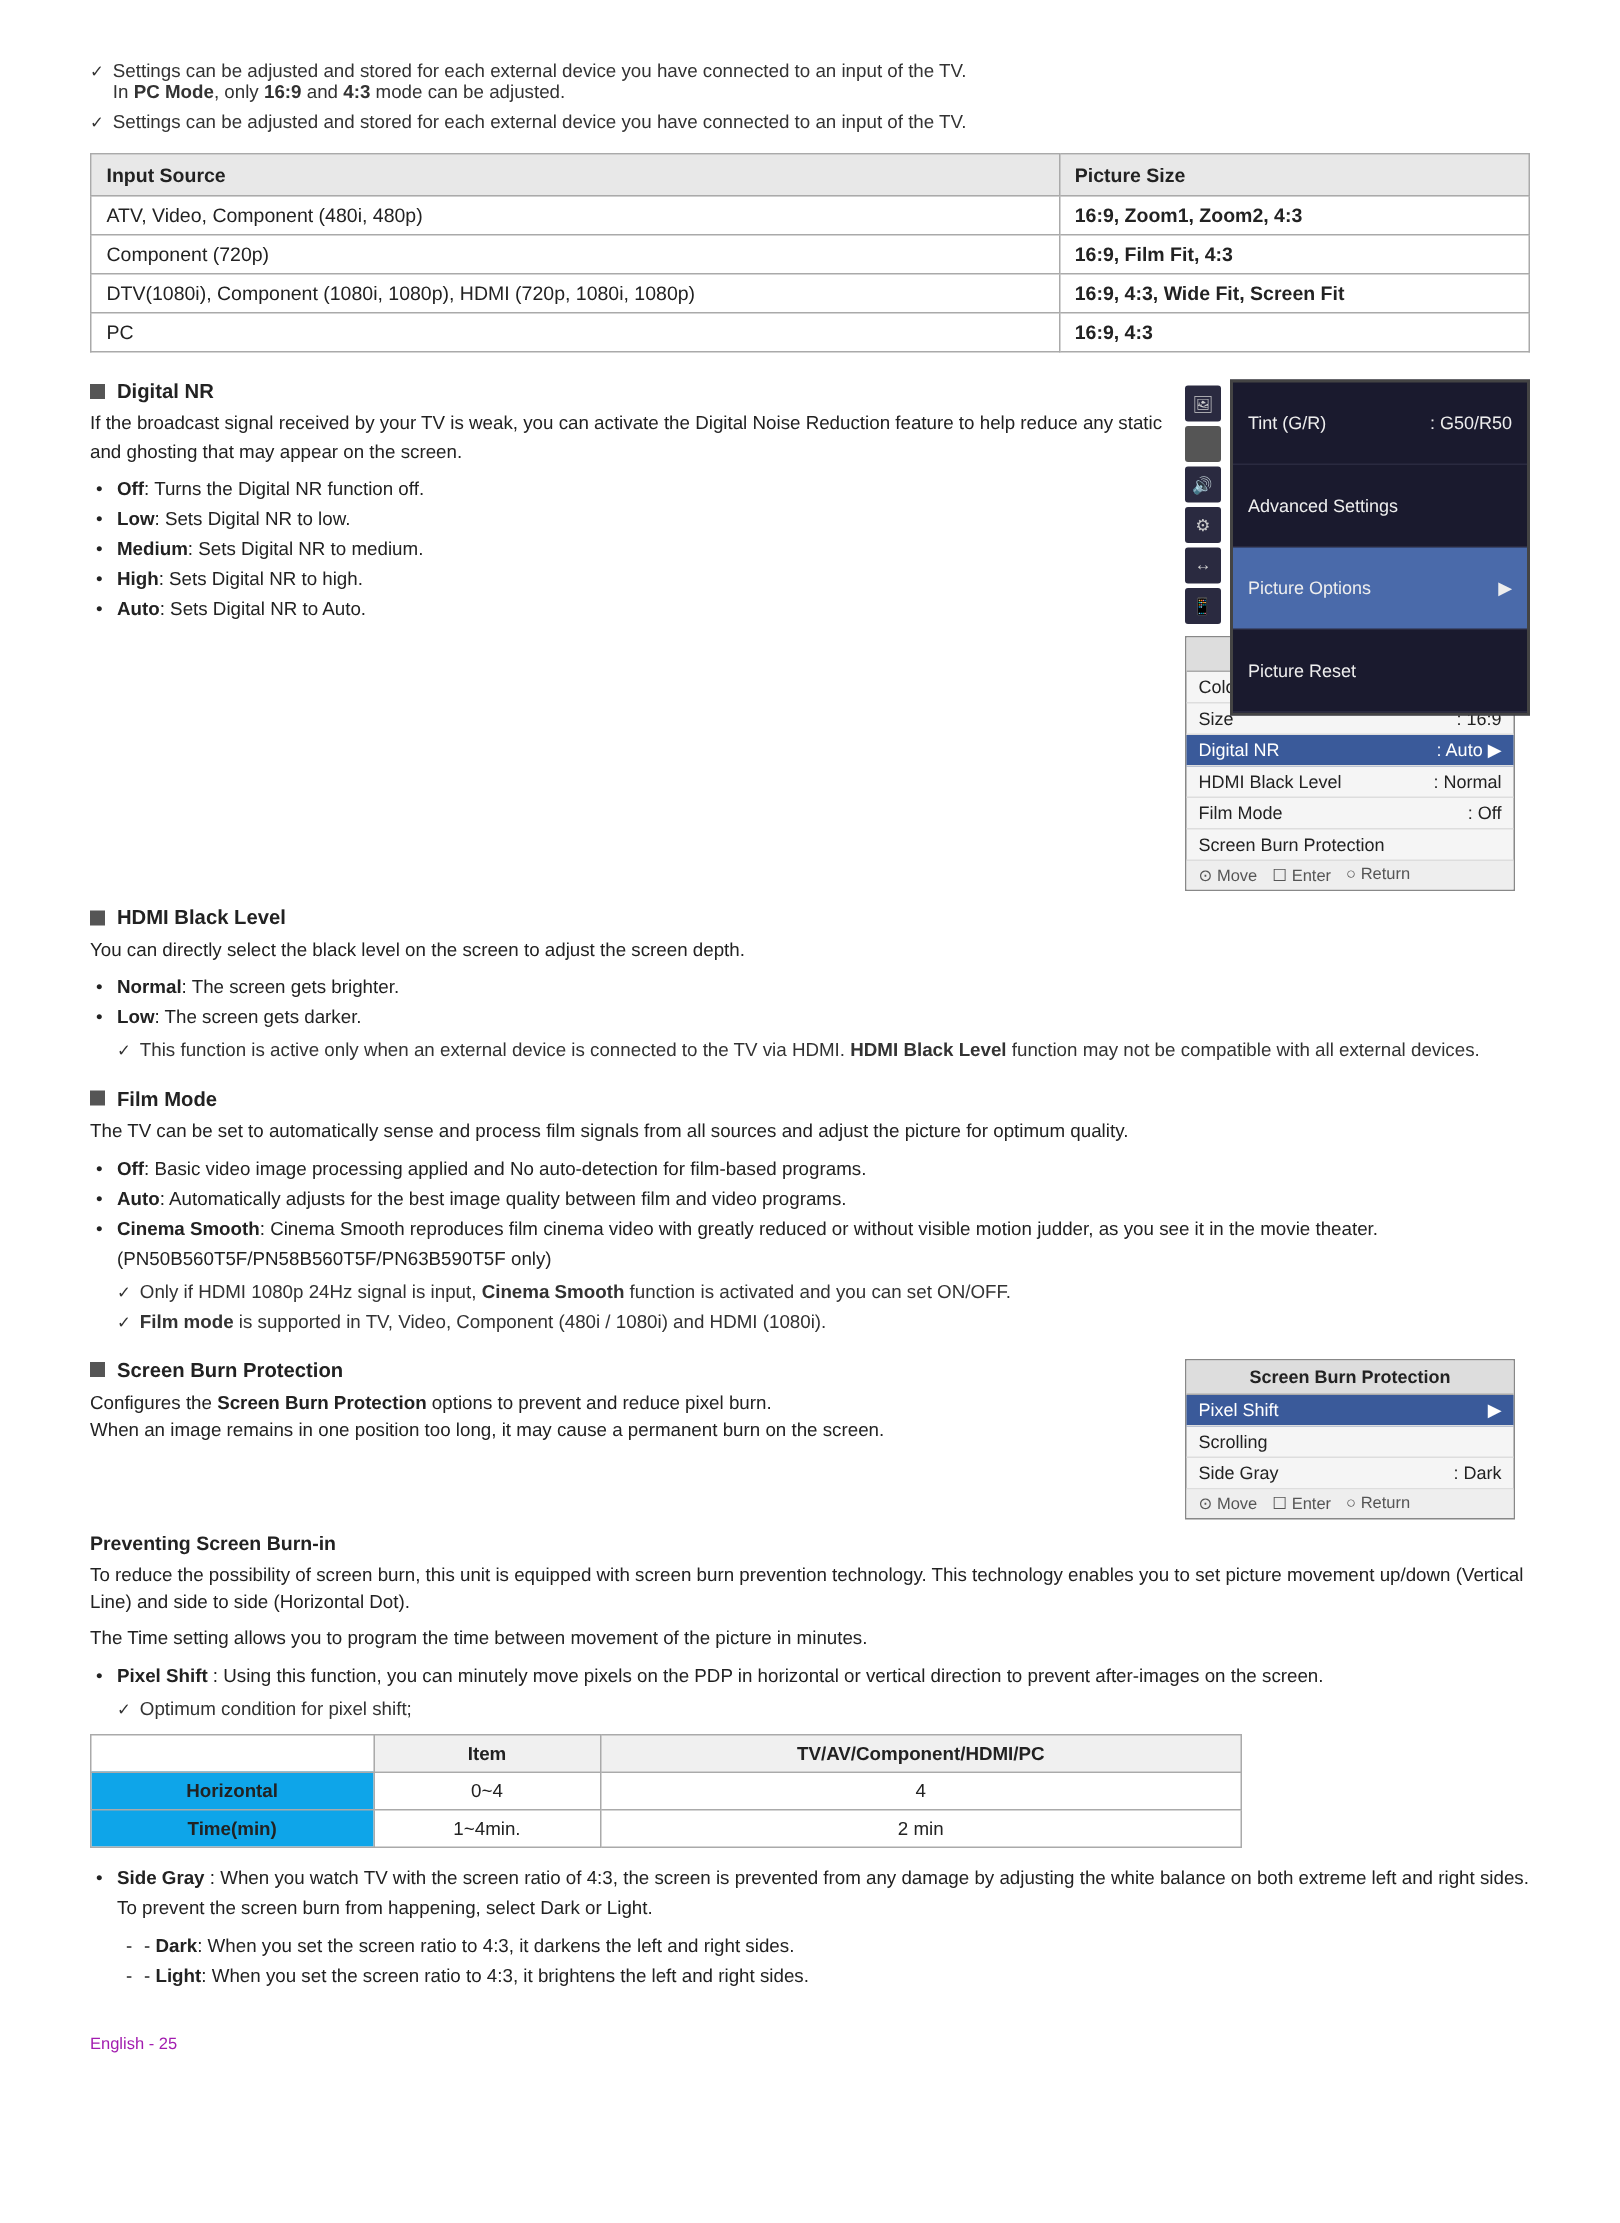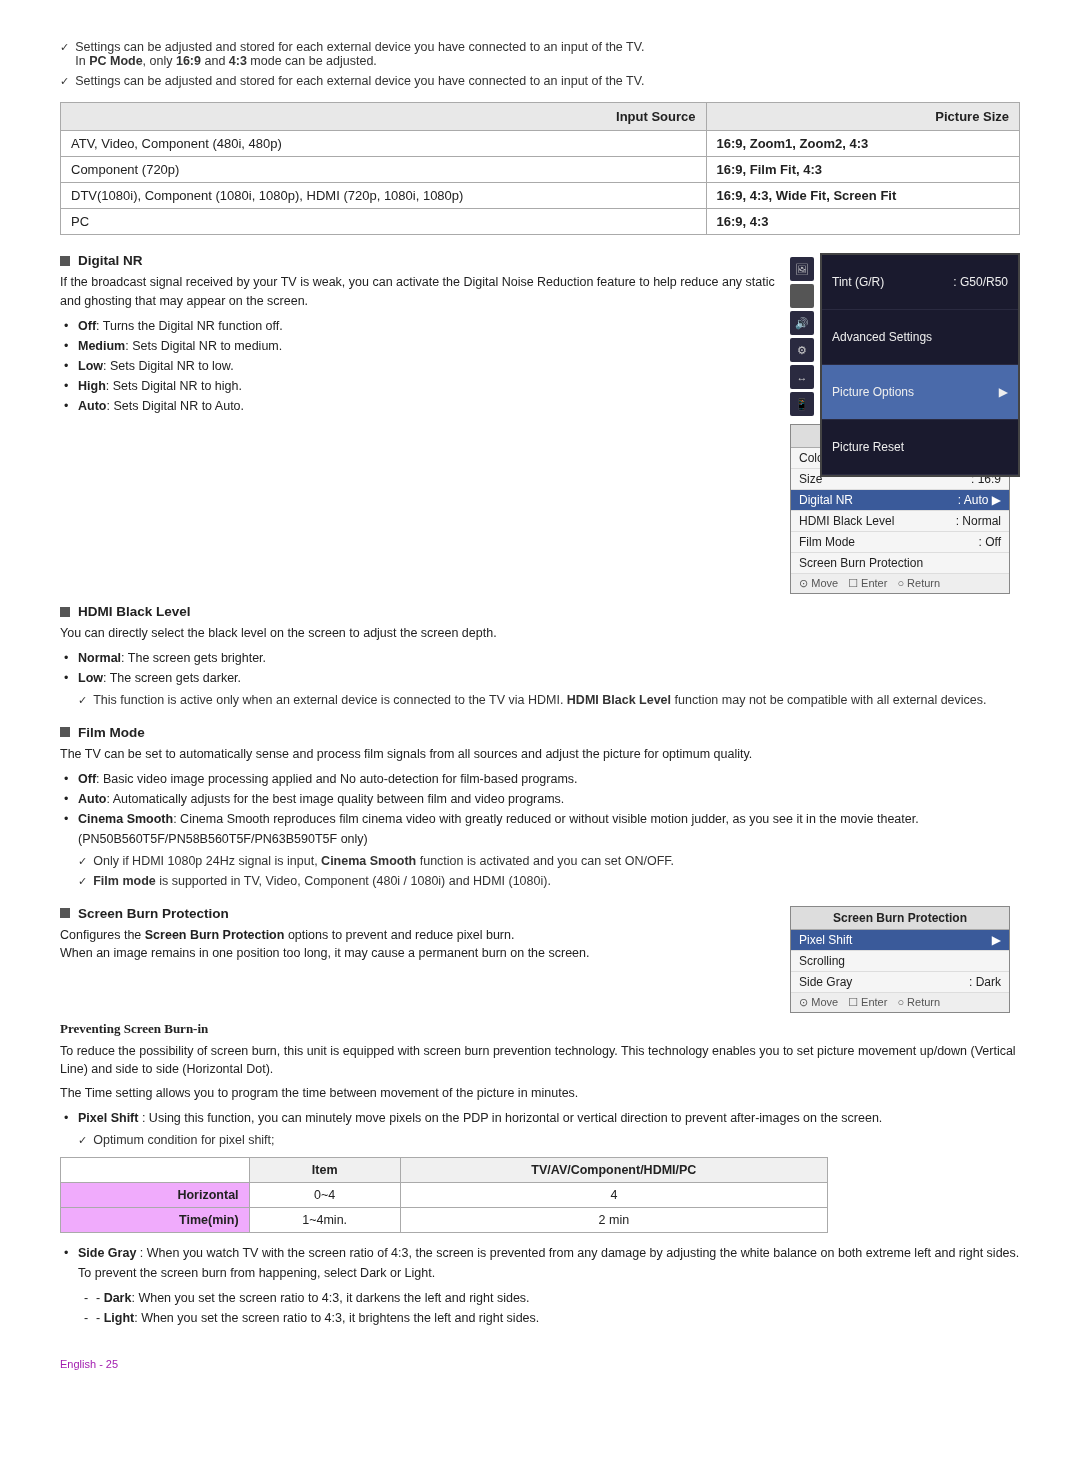--- a/index.html
+++ b/index.html
@@ -28,21 +28,21 @@
     .main-table {
       width: 100%;
       border-collapse: collapse;
       margin: 14px 0 18px 0;
       font-size: 13px;
     }
     .main-table th {
       background: #e8e8e8;
       border: 1px solid #aaa;
       padding: 6px 10px;
-      text-align: right;
+      text-align: left;
       font-weight: bold;
       margin-top: 44px;
     }
     .main-table td {
       border: 1px solid #aaa;
       padding: 5px 10px;
     }
     .main-table td.bold-cell {
       font-weight: bold;
     }
@@ -172,23 +172,22 @@
     }
     .pixel-table th, .pixel-table td {
       border: 1px solid #aaa;
       padding: 5px 10px;
       text-align: center;
     }
     .pixel-table th {
       background: #f0f0f0;
     }
     .pixel-table td:first-child {
-      text-align: right;
-      font-weight: bold;
-      background: #f0abfc;
+      font-weight: bold;
+      background: #0ea5e9;
     }
     .page-footer {
       text-align: left;
       margin-top: 30px;
       font-size: 11px;
       color: #a21caf;
     }
     .sub-bullet {
       padding-left: 36px;
       font-size: 12.5px;
@@ -200,21 +199,20 @@
     }
     .sub-bullet li::before {
       content: "-";
       position: absolute;
       left: -12px;
     }
     .preventing-title {
       font-weight: bold;
       font-size: 13px;
       margin: 8px 0 5px 0;
-      font-family: Liberation Serif, serif;
     }
     .tv-main-menu {
       position: absolute;
       right: 0;
       top: 0;
       width: 200px;
       background: #1a1a2e;
       border: 2px solid #444;
       color: #eee;
       font-size: 12px;
@@ -289,22 +287,22 @@
 <div class="two-col">
   <div class="left-col">
     <div class="section">
       <div class="section-title">
         <span class="sq-icon"></span>
         <span>Digital NR</span>
       </div>
       <p class="section-desc">If the broadcast signal received by your TV is weak, you can activate the Digital Noise Reduction feature to help reduce any static and ghosting that may appear on the screen.</p>
       <ul class="bullet-list">
         <li><strong>Off</strong>: Turns the Digital NR function off.</li>
+        <li><strong>Low</strong>: Sets Digital NR to low.</li>
         <li><strong>Medium</strong>: Sets Digital NR to medium.</li>
-        <li><strong>Low</strong>: Sets Digital NR to low.</li>
         <li><strong>High</strong>: Sets Digital NR to high.</li>
         <li><strong>Auto</strong>: Sets Digital NR to Auto.</li>
       </ul>
     </div>
   </div>
   <div class="right-col" style="position:relative;">
 
     <div style="position:relative; margin-bottom:8px;">
       <div style="display:flex; align-items:flex-start; gap:4px;">
 

